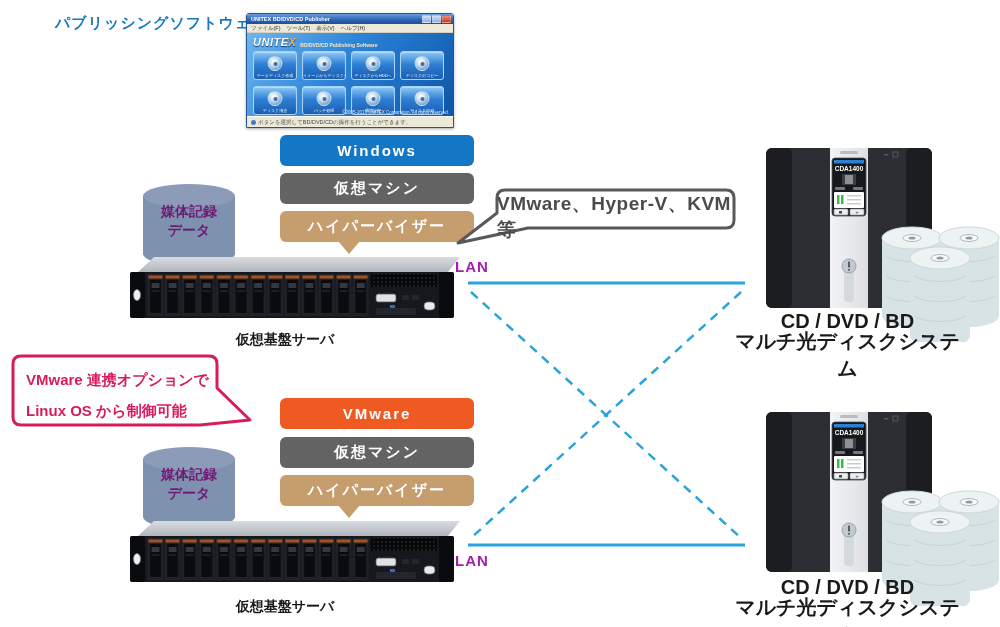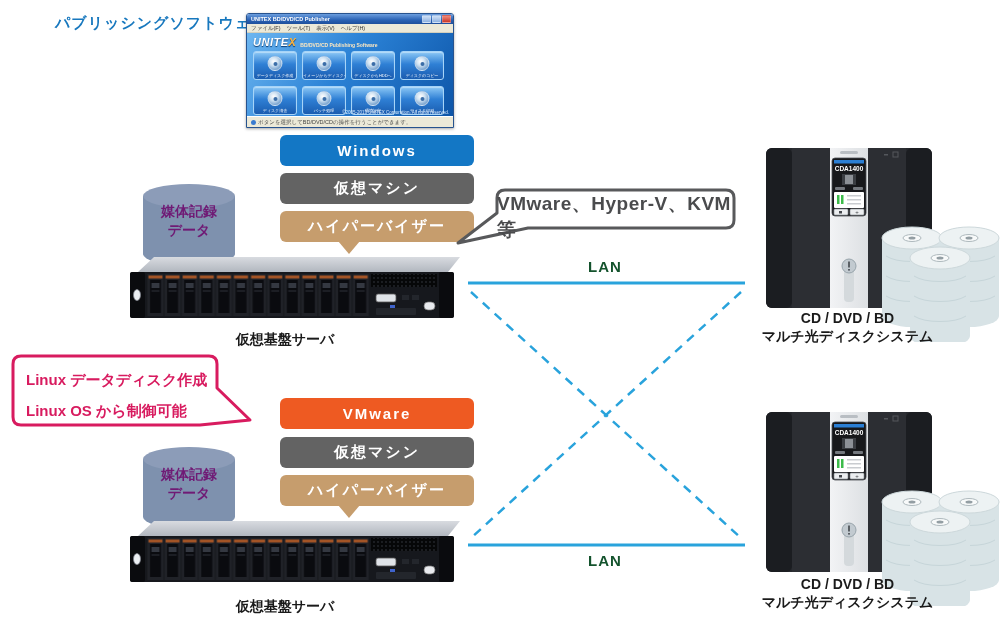--- a/index.html
+++ b/index.html
@@ -43,24 +43,24 @@
   .bubble-text-gray{left:497px;top:190px;width:237px;height:54px;display:flex;align-items:center;justify-content:center;font-size:19px;font-weight:bold;color:#4a4b4d;letter-spacing:.5px;}
   .bubble-text-pink{left:26px;top:364px;width:182px;font-size:15px;font-weight:bold;color:#d81b5f;line-height:31px;white-space:nowrap;}
   
   .cyl-text{width:92px;text-align:center;color:#701a75;font-size:14px;font-weight:bold;line-height:19px;}
   .cyl-text-1{left:143px;top:202px;}
   .cyl-text-2{left:143px;top:465px;}
   
   .srv-label{left:120px;width:330px;text-align:center;font-size:14px;font-weight:bold;color:#1a1a1a;}
   .srv-label-1{top:331px;}
   .srv-label-2{top:598px;}
-  .lan-label{left:455px;width:300px;text-align:center;font-size:15px;font-weight:bold;color:#14532d;letter-spacing:1px;}
+  .lan-label{left:455px;width:300px;text-align:left;font-size:15px;font-weight:bold;color:#a21caf;letter-spacing:1px;}
   .lan-label-top{top:258px;}
   .lan-label-bottom{top:552px;}
-  .disc-label{left:730px;width:235px;text-align:center;font-size:14px;font-weight:bold;color:#1a1a1a;}
+  .disc-label{left:730px;width:235px;text-align:center;font-size:20px;font-weight:bold;color:#1a1a1a;}
   .dl1a{top:310px;} .dl1b{top:328px;}
   .dl2a{top:576px;} .dl2b{top:594px;}
 </style>
 </head>
 <body>
 
 <div class="abs header-label">パブリッシングソフトウェア</div>
 
 <div class="abs window">
   <div class="titlebar">
@@ -352,15 +352,15 @@
     </g>
   </g>
 </svg>
 <div class="abs disc-label dl2a">CD / DVD / BD</div>
 <div class="abs disc-label dl2b">マルチ光ディスクシステム</div>
 
 <svg class="abs" style="left:5px;top:348px;" width="260" height="90">
   <path d="M 16 8 H 204 Q 212 8 212 16 V 40 L 245 72 L 195 77 H 16 Q 8 77 8 69 V 16 Q 8 8 16 8 Z" fill="#ffffff" stroke="#d81b5f" stroke-width="3" stroke-linejoin="round"></path>
 </svg>
 <div class="abs bubble-text-pink">
-  <div>Linux データディスク作成</div>
+  <div>VMware 連携オプションで</div>
   <div>Linux OS から制御可能</div>
 </div>
 
 </body></html>

